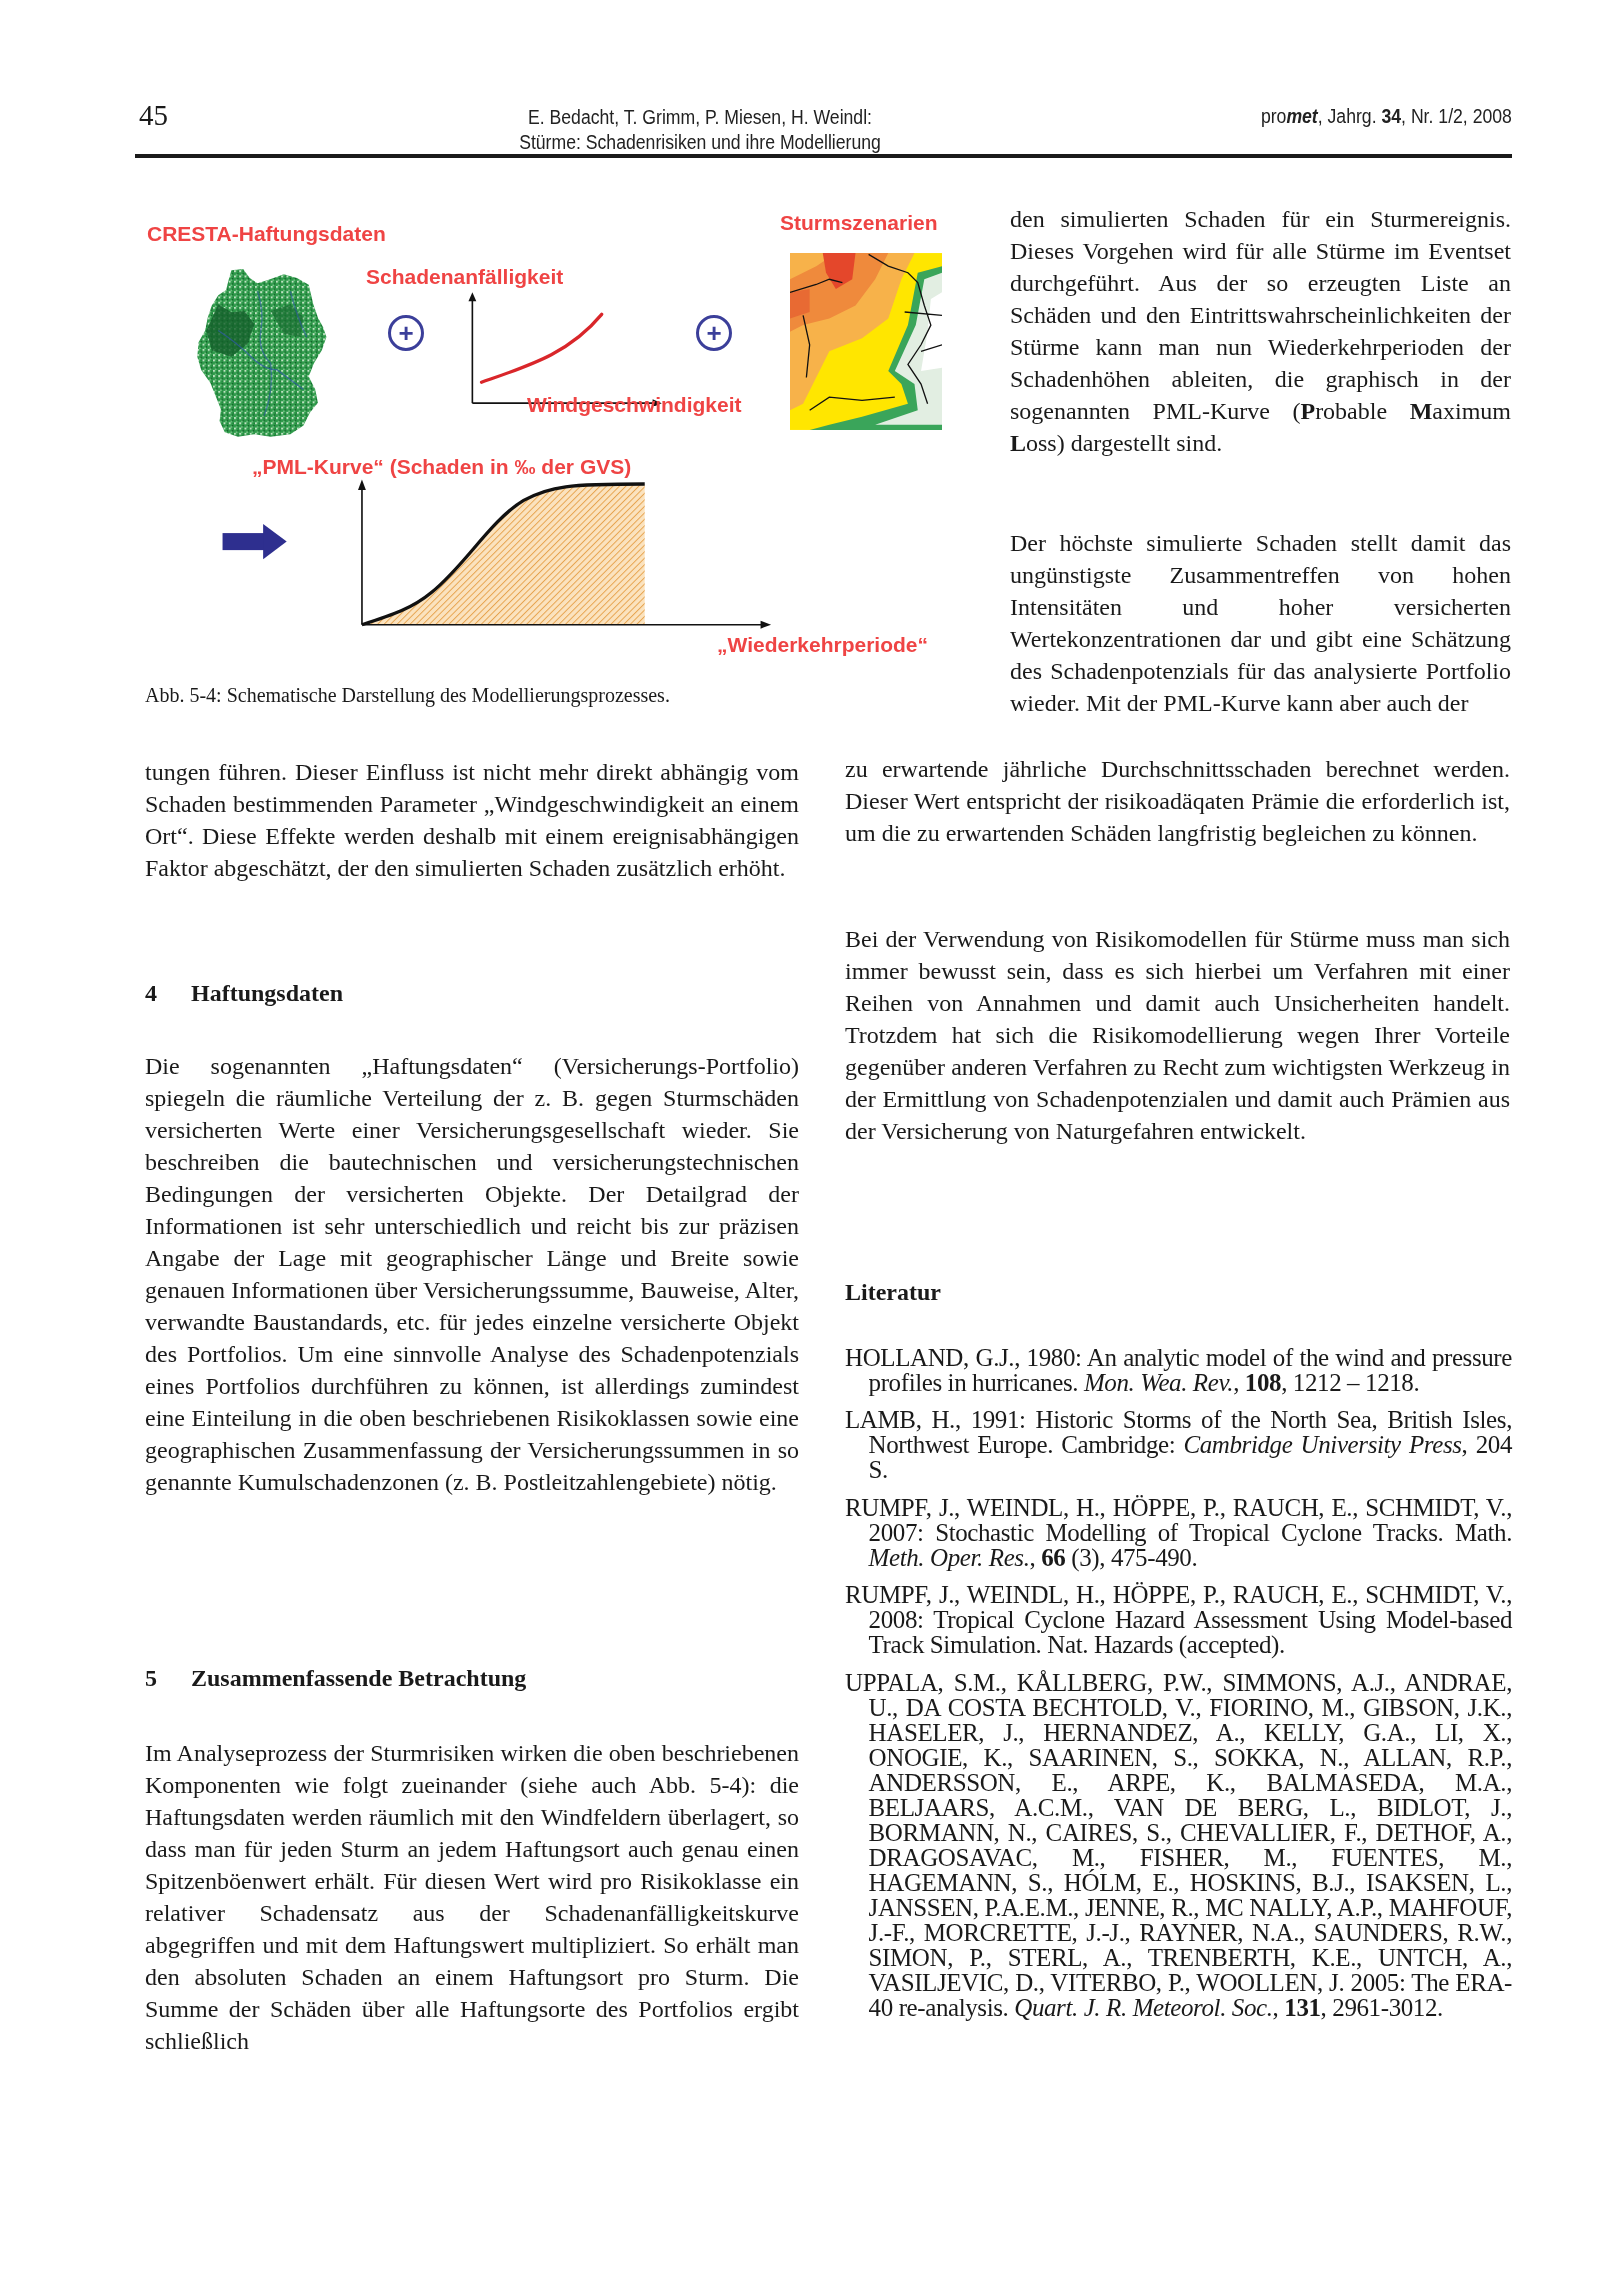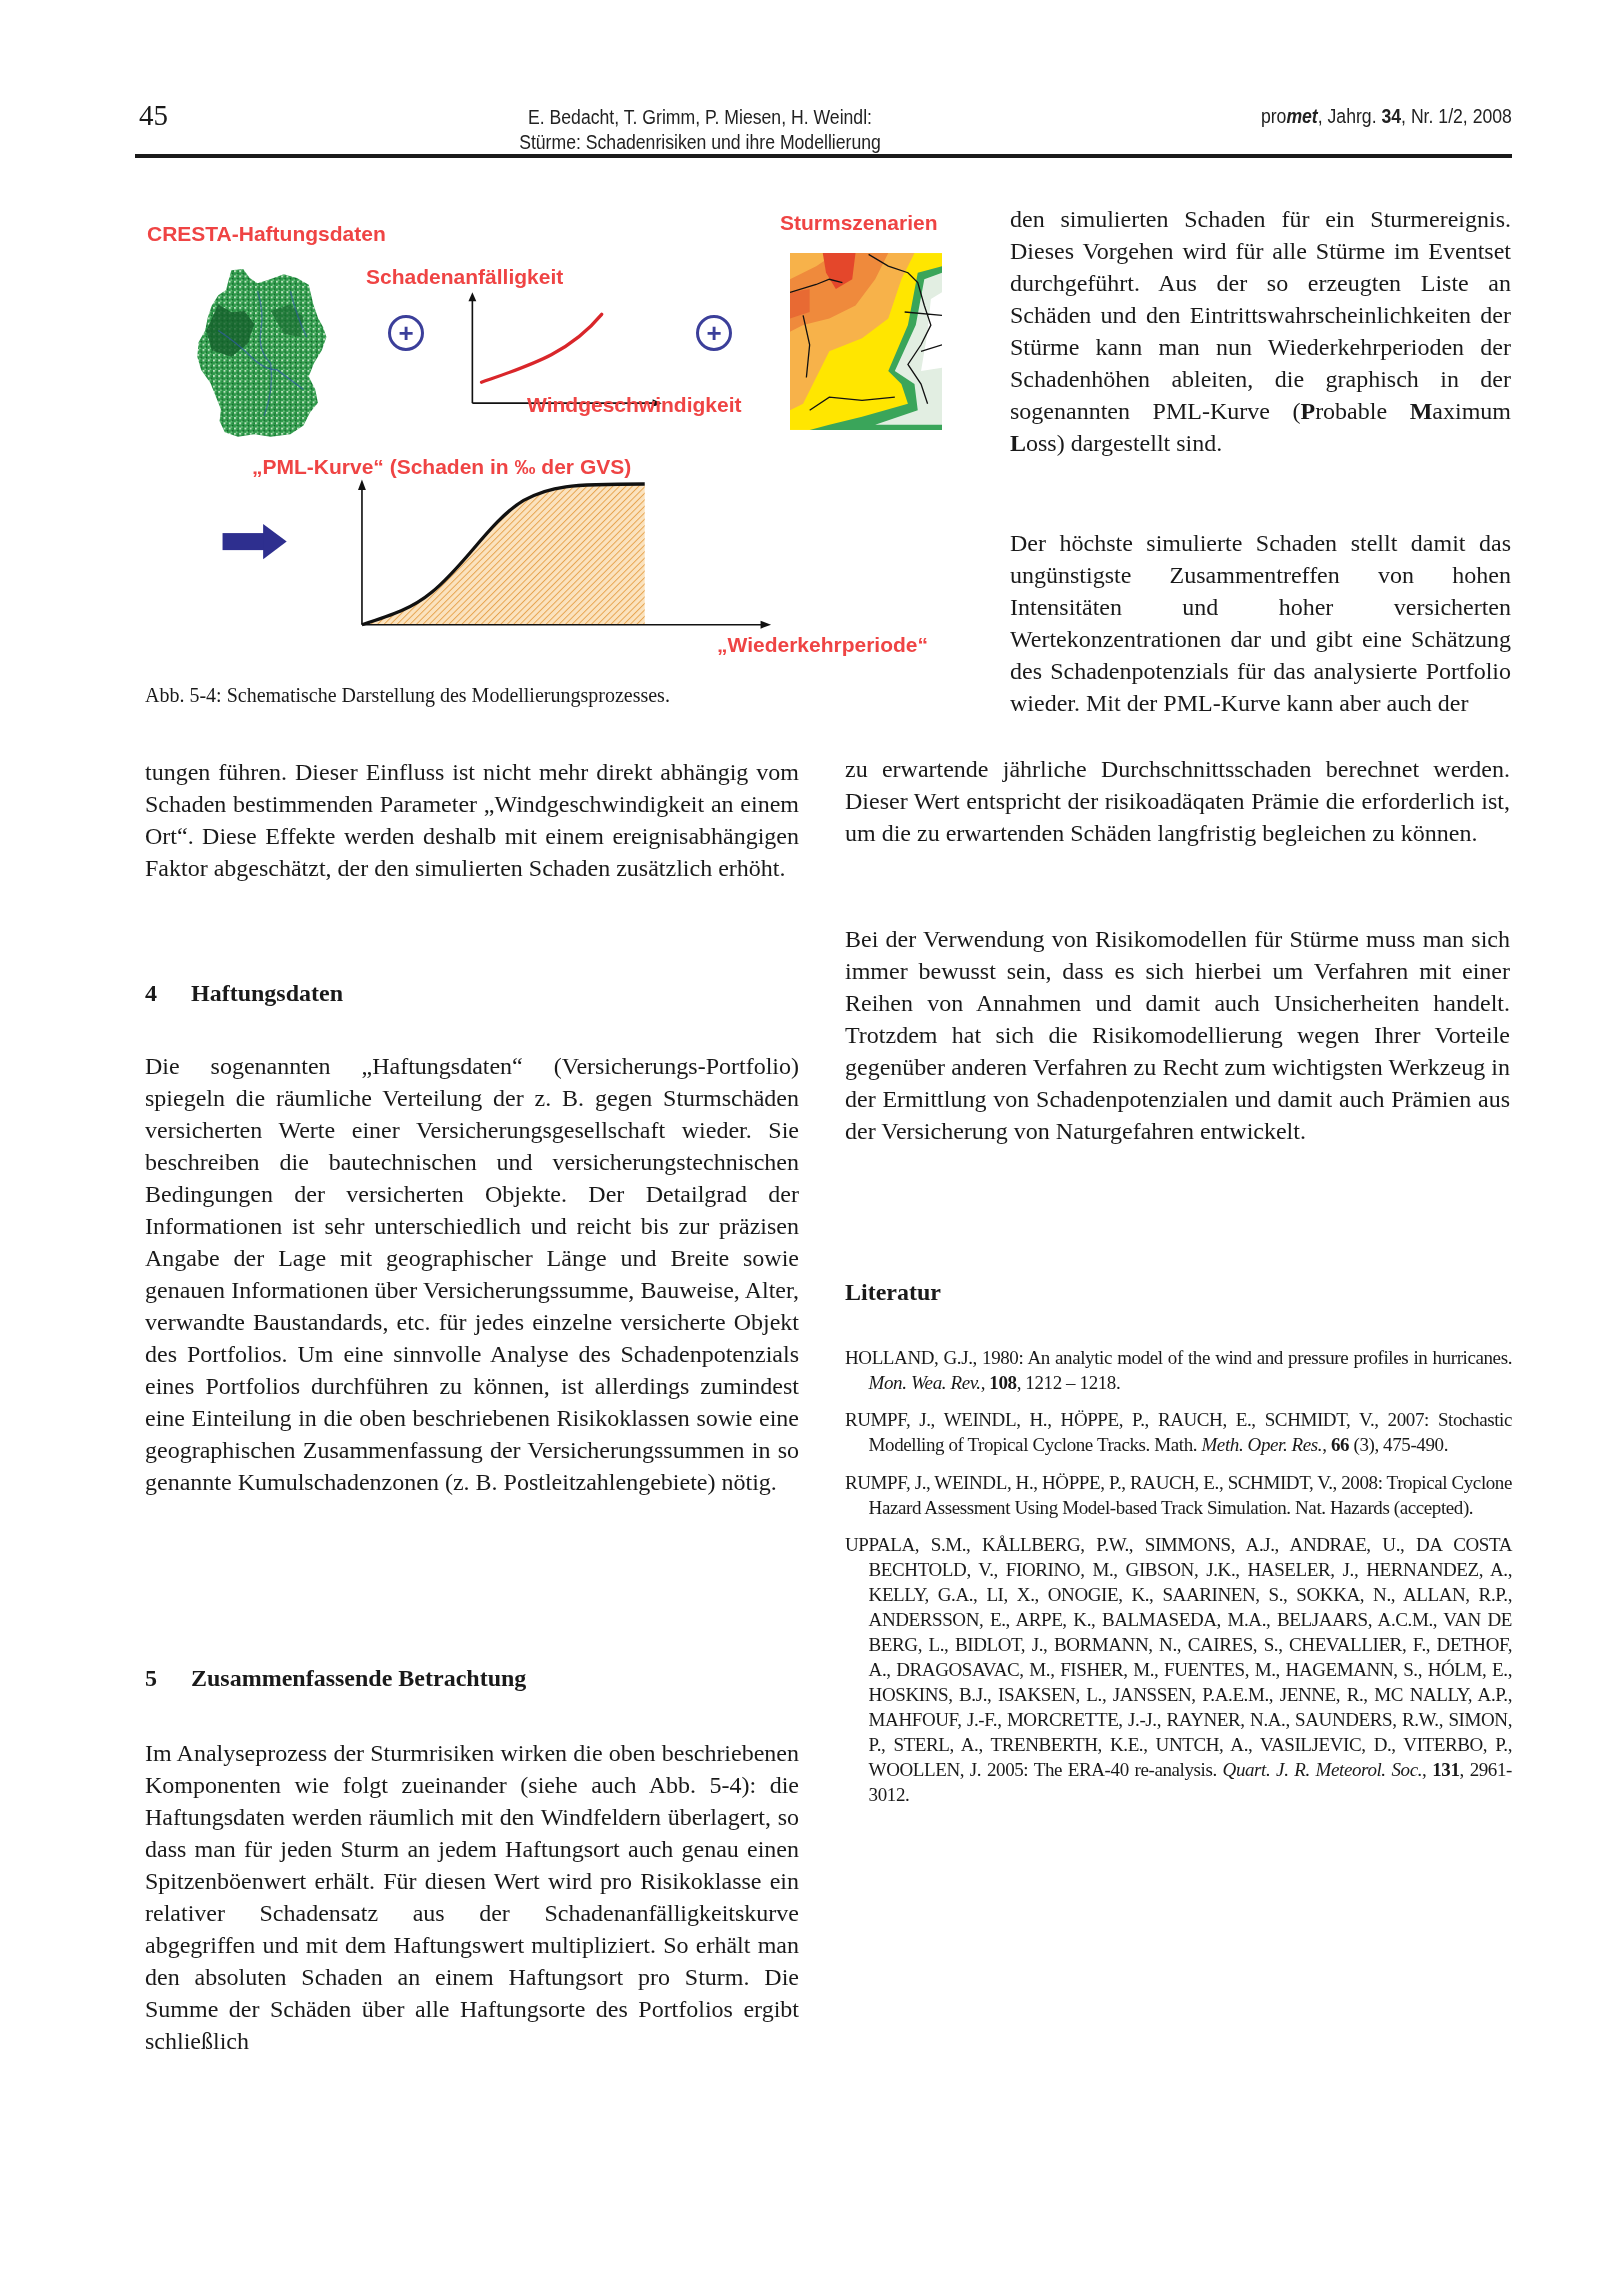--- a/index.html
+++ b/index.html
@@ -44,21 +44,21 @@
   #h5 { left:145px; top:1665px; font-family:"Liberation Serif",serif; font-weight:bold; font-size:24px; }
   #h5 .num { display:inline-block; width:46px; }
   #left-bot { left:145px; top:1737px; width:654px; }
 
   #right-1 { left:1010px; top:203px; width:501px; }
   #right-2a { left:1010px; top:527px; width:501px; }
   #right-2b { left:845px; top:753px; width:665px; }
   #right-3 { left:845px; top:923px; width:665px; }
   #lit-head { left:845px; top:1279px; font-family:"Liberation Serif",serif; font-weight:bold; font-size:24px; }
 
-  #refs { left:845px; top:1345px; width:667px; font-family:"Liberation Serif","DejaVu Serif",serif; font-size:19px; line-height:25px; letter-spacing:-0.4px; }
+  #refs { left:845px; top:1345px; width:667px; font-family:"Liberation Serif","DejaVu Serif",serif; font-size:25px; line-height:25px; letter-spacing:-0.4px; }
   .ref { padding-left:23.6px; text-indent:-23.6px; margin-bottom:12.4px; text-align:justify; }
   .ref i { font-style:italic; }
   .ref b { font-weight:bold; }
 </style>
 </head>
 <body>
 
 <div id="page-num" class="abs serif">45</div>
 <div id="running-title" class="abs sans">
   <div>E. Bedacht, T. Grimm, P. Miesen, H. Weindl:</div>
@@ -169,17 +169,18 @@
   </div>
 
 <div id="right-3" class="col">
     <p>Bei der Verwendung von Risikomodellen für Stürme muss man sich immer bewusst sein, dass es sich hierbei um Verfahren mit einer Reihen von Annahmen und damit auch Unsicherheiten handelt. Trotzdem hat sich die Risikomodellierung wegen Ihrer Vorteile gegenüber anderen Verfahren zu Recht zum wichtigsten Werkzeug in der Ermittlung von Schadenpotenzialen und damit auch Prämien aus der Versicherung von Naturgefahren entwickelt.</p>
   </div>
 
 <div id="lit-head" class="abs">Literatur</div>
 
 <div id="refs" class="abs">
   <div class="ref"><span>HOLLAND, G.J., 1980: An analytic model of the wind and pressure profiles in hurricanes. </span><i>Mon. Wea. Rev.</i><span>, </span><b>108</b><span>, 1212 – 1218.</span></div>
+  <div class="ref"><span>LAMB, H., 1991: Historic Storms of the North Sea, British Isles, Northwest Europe. Cambridge: </span><i>Cambridge University Press</i><span>, 204 S.</span></div>
   <div class="ref"><span>RUMPF, J., WEINDL, H., HÖPPE, P., RAUCH, E., SCHMIDT, V., 2007: Stochastic Modelling of Tropical Cyclone Tracks. Math. </span><i>Meth. Oper. Res.</i><span>, </span><b>66</b><span> (3), 475-490.</span></div>
   <div class="ref"><span>RUMPF, J., WEINDL, H., HÖPPE, P., RAUCH, E., SCHMIDT, V., 2008: Tropical Cyclone Hazard Assessment Using Model-based Track Simulation. Nat. Hazards (accepted).</span></div>
   <div class="ref"><span>UPPALA, S.M., KÅLLBERG, P.W., SIMMONS, A.J., ANDRAE, U., DA COSTA BECHTOLD, V., FIORINO, M., GIBSON, J.K., HASELER, J., HERNANDEZ, A., KELLY, G.A., LI, X., ONOGIE, K., SAARINEN, S., SOKKA, N., ALLAN, R.P., ANDERSSON, E., ARPE, K., BALMASEDA, M.A., BELJAARS, A.C.M., VAN DE BERG, L., BIDLOT, J., BORMANN, N., CAIRES, S., CHEVALLIER, F., DETHOF, A., DRAGOSAVAC, M., FISHER, M., FUENTES, M., HAGEMANN, S., HÓLM, E., HOSKINS, B.J., ISAKSEN, L., JANSSEN, P.A.E.M., JENNE, R., MC NALLY, A.P., MAHFOUF, J.-F., MORCRETTE, J.-J., RAYNER, N.A., SAUNDERS, R.W., SIMON, P., STERL, A., TRENBERTH, K.E., UNTCH, A., VASILJEVIC, D., VITERBO, P., WOOLLEN, J. 2005: The ERA-40 re-analysis. </span><i>Quart. J. R. Meteorol. Soc.</i><span>, </span><b>131</b><span>, 2961-3012.</span></div>
 </div>
 
 
 </body></html>

